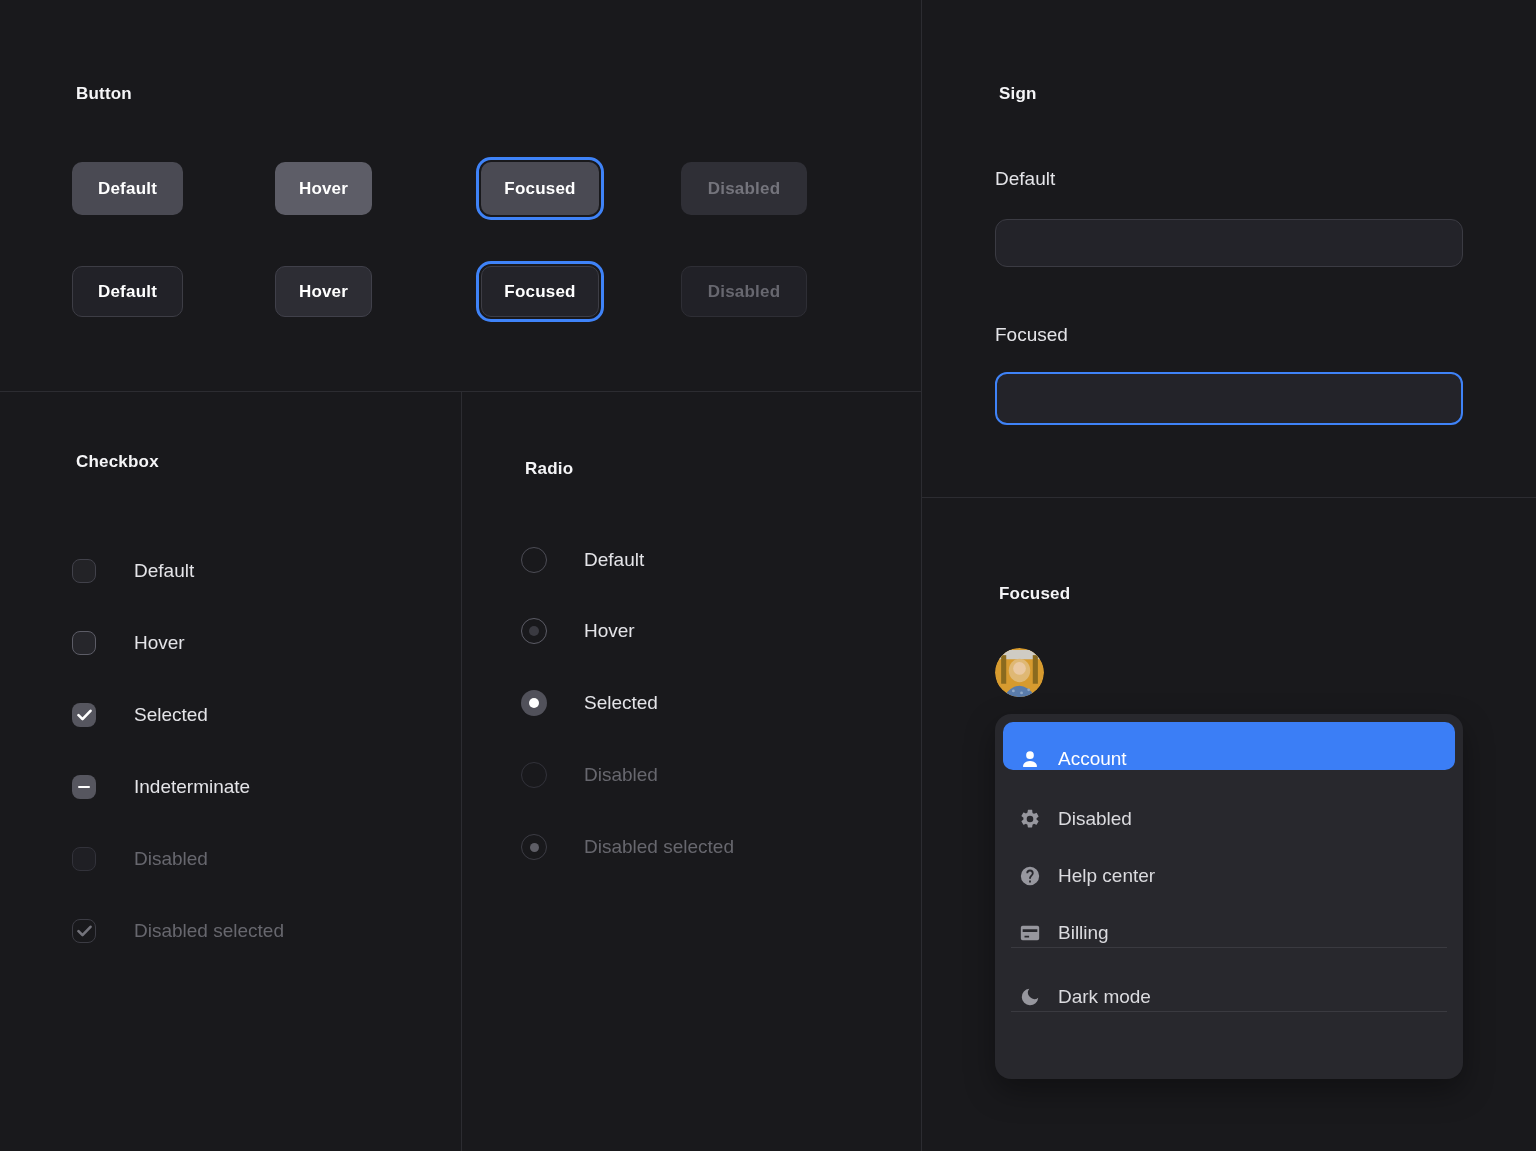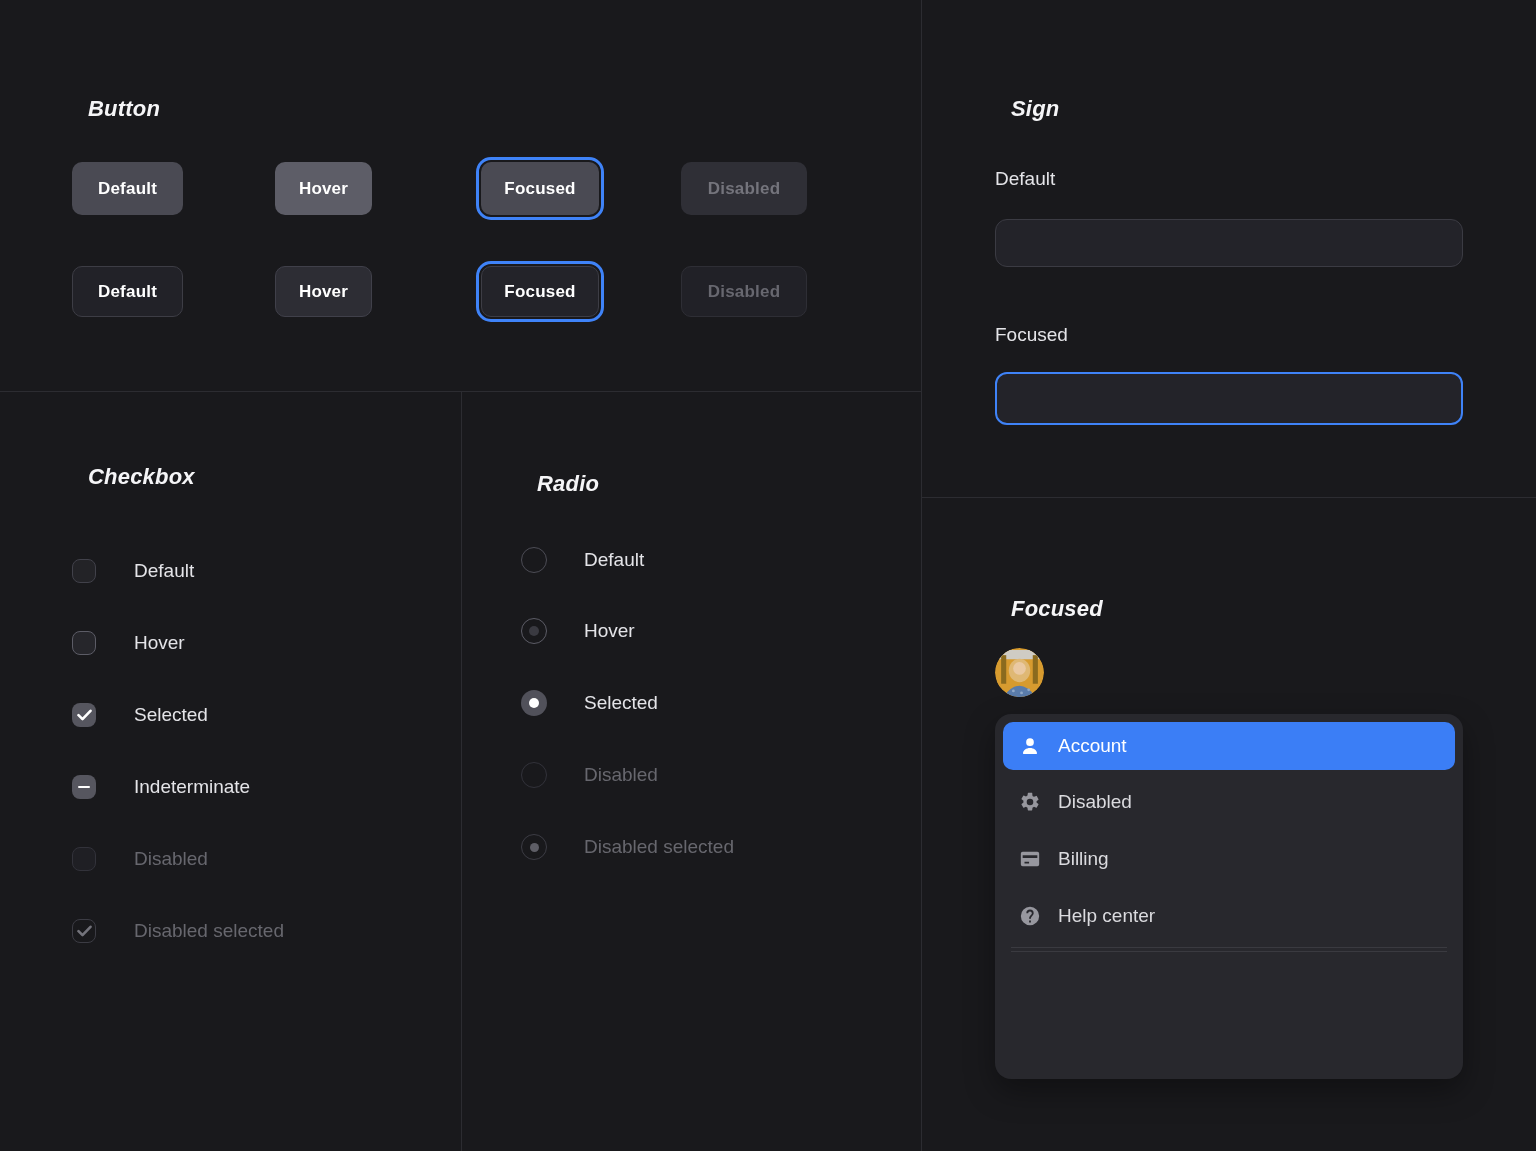--- a/index.html
+++ b/index.html
@@ -10,21 +10,21 @@
     -webkit-font-smoothing:antialiased;
   }
   
   .divider{position:absolute;background:#2c2c31;}
   .div-v-main{left:921px;top:0;width:1px;height:1151px;}
   .div-h-left{left:0;top:391px;width:921px;height:1px;}
   .div-v-sub{left:461px;top:391px;width:1px;height:760px;}
   .div-h-right{left:921px;top:497px;width:615px;height:1px;}
 
   
-  .section-title{position:absolute;margin:16px;font-size:22px;font-weight:700;color:#f5f5f7;letter-spacing:.2px;font-style:italic;}
+  .section-title{position:absolute;margin:4px;font-size:17px;font-weight:700;color:#f5f5f7;letter-spacing:.2px;}
   .field-label{position:absolute;font-size:19px;color:#e4e4e8;}
 
   
   .btn{position:absolute;display:flex;align-items:center;justify-content:center;
        border-radius:10px;font-size:17px;font-weight:600;color:#ffffff;
        box-sizing:border-box;cursor:default;letter-spacing:.2px;}
   .r1{top:162px;height:53px;}
   .r2{top:266px;height:51px;}
   .c1{left:72px;width:111px;}
   .c2{left:275px;width:97px;}
@@ -74,21 +74,21 @@
               padding:0 16px;outline:none;font-family:inherit;}
   .input-default{top:219px;height:48px;}
   .input-focused{top:372px;height:53px;border:2px solid #3f83f8;}
 
   
   .avatar{position:absolute;left:995px;top:648px;width:49px;height:49px;border-radius:50%;
           overflow:hidden;cursor:pointer;}
   .avatar svg{display:block;}
   .menu{position:absolute;left:995px;top:714px;width:468px;height:365px;box-sizing:border-box;
         background:#28282d;border-radius:16px;padding:8px;box-shadow:0 12px 30px rgba(0,0,0,.35);}
-  .menu-item{display:flex;align-items:center;gap:17px;padding:0 16px;height:57px;border-radius:10px;
+  .menu-item{display:flex;align-items:flex-end;gap:17px;padding:0 16px;height:57px;border-radius:10px;
              color:#dbdbdf;font-size:19px;cursor:default;}
   .menu-item .mi-icon{display:flex;width:22px;height:22px;color:#97979e;flex:none;}
   .menu-item.selected{background:#3b7ef6;color:#ffffff;height:48px;margin-bottom:3px;}
   .menu-item.selected .mi-icon{color:#ffffff;}
   .menu-divider{height:1px;background:#3a3a40;margin:3px 8px;}
 </style>
 </head>
 <body>
 
 <div class="canvas">
@@ -224,36 +224,44 @@
         <svg viewBox="0 0 24 24" width="22" height="22" fill="currentColor">
             <path d="M19.14 12.94c.04-.3.06-.61.06-.94s-.02-.64-.07-.94l2.03-1.58a.49.49 0 0 0 .12-.61l-1.92-3.32a.49.49 0 0 0-.59-.22l-2.39.96c-.5-.38-1.03-.7-1.62-.94l-.36-2.54A.48.48 0 0 0 13.92 2h-3.84a.48.48 0 0 0-.47.41l-.36 2.54c-.59.24-1.13.57-1.62.94l-2.39-.96a.49.49 0 0 0-.59.22L2.73 8.47a.49.49 0 0 0 .12.61l2.03 1.58c-.05.3-.08.63-.08.94s.02.64.07.94l-2.03 1.58a.49.49 0 0 0-.12.61l1.92 3.32c.12.22.37.29.59.22l2.39-.96c.5.38 1.03.7 1.62.94l.36 2.54c.04.24.24.41.47.41h3.84c.24 0 .44-.17.47-.41l.36-2.54c.59-.24 1.13-.56 1.62-.94l2.39.96c.22.08.47 0 .59-.22l1.92-3.32a.49.49 0 0 0-.12-.61l-2.01-1.58zM12 15.6A3.6 3.6 0 1 1 15.6 12 3.6 3.6 0 0 1 12 15.6z"></path>
           </svg>
       </span>
       <span>Disabled</span>
     </div>
 
     <div class="menu-item">
       <span class="mi-icon">
         <svg viewBox="0 0 24 24" width="22" height="22" fill="currentColor">
+            <path d="M12 2a10 10 0 1 0 10 10A10 10 0 0 0 12 2zm1 17h-2v-2h2zm2.07-7.75l-.9.92A3.2 3.2 0 0 0 13 15h-2v-.5a4 4 0 0 1 1.17-2.83l1.24-1.26A2 2 0 0 0 14 9a2 2 0 0 0-4 0H8a4 4 0 0 1 8 0 3.18 3.18 0 0 1-.93 2.25z"></path>
+          </svg>
+      </span>
+      <span>Help center</span>
+    </div>
+
+    <div class="menu-item">
+      <span class="mi-icon">
+        <svg viewBox="0 0 24 24" width="22" height="22" fill="currentColor">
             <path d="M20 4H4a2 2 0 0 0-2 2v12a2 2 0 0 0 2 2h16a2 2 0 0 0 2-2V6a2 2 0 0 0-2-2zm0 7H4V8h16zM6 15h5v2H6z"></path>
           </svg>
       </span>
       <span>Billing</span>
     </div>
 
-    <div class="menu-item">
-      <span class="mi-icon">
-        <svg viewBox="0 0 24 24" width="22" height="22" fill="currentColor">
-            <path d="M12 2a10 10 0 1 0 10 10A10 10 0 0 0 12 2zm1 17h-2v-2h2zm2.07-7.75l-.9.92A3.2 3.2 0 0 0 13 15h-2v-.5a4 4 0 0 1 1.17-2.83l1.24-1.26A2 2 0 0 0 14 9a2 2 0 0 0-4 0H8a4 4 0 0 1 8 0 3.18 3.18 0 0 1-.93 2.25z"></path>
-          </svg>
-      </span>
-      <span>Help center</span>
-    </div>
-
     <div class="menu-divider"></div>
 
+    <div class="menu-item">
+      <span class="mi-icon">
+        <svg viewBox="0 0 24 24" width="22" height="22" fill="currentColor">
+            <path d="M21 12.79A9 9 0 1 1 11.21 3a7 7 0 0 0 9.79 9.79z"></path>
+          </svg>
+      </span>
+      <span>Dark mode</span>
+    </div>
 
     <div class="menu-divider"></div>
 
 
   </div>
 
 </div>
 
 </body></html>

